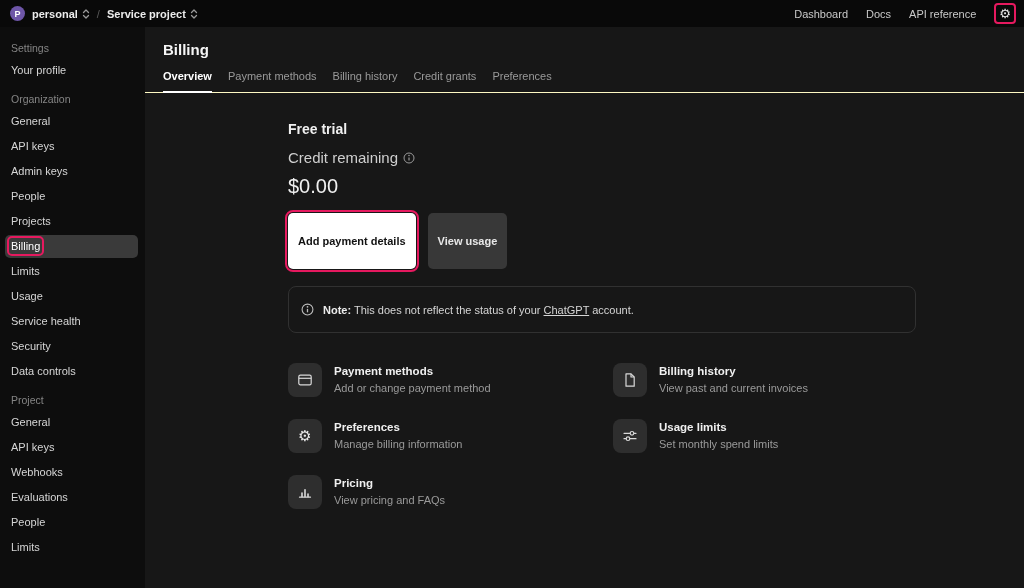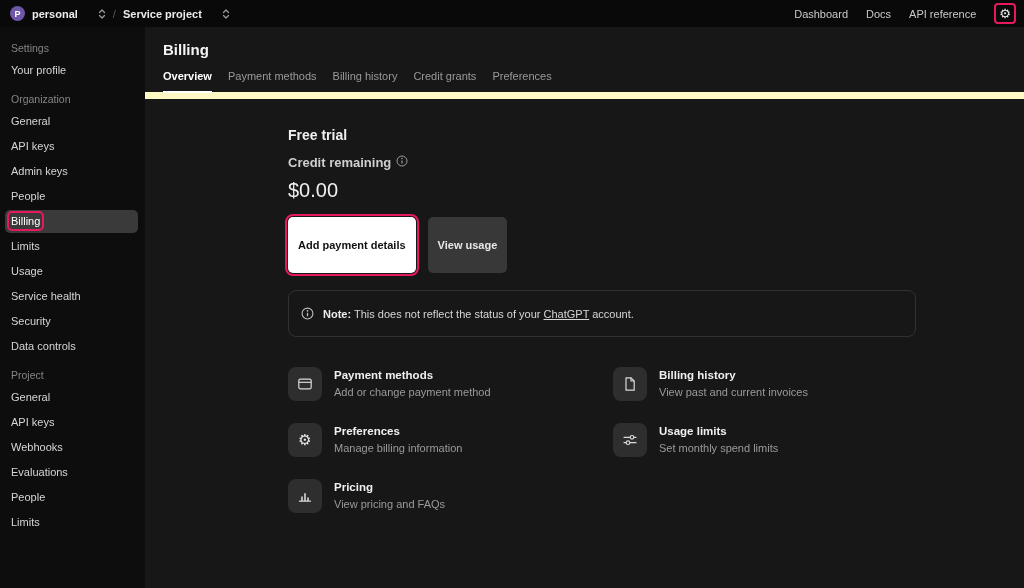--- a/index.html
+++ b/index.html
@@ -20,21 +20,21 @@
     justify-content: space-between;
     padding: 0 8px 0 10px;
   }
   .tb-left { display: flex; align-items: center; gap: 7px; }
   .avatar {
     width: 15px; height: 15px; border-radius: 50%;
     background: #6e56a8; color: #fff;
     font-size: 9px; font-weight: 700;
     display: flex; align-items: center; justify-content: center;
   }
-  .picker { display: flex; align-items: center; gap: 20px; cursor: pointer; }
+  .picker { display: flex; align-items: center; gap: 4px; cursor: pointer; }
   .picker-label { font-size: 11px; font-weight: 700; color: #ececec; }
   .slash { color: #5a5a5a; font-size: 11px; }
   .tb-right { display: flex; align-items: center; gap: 18px; }
   .tb-link { font-size: 11px; color: #c9c9c9; cursor: pointer; }
   .gear-ann {
     border: 2px solid #e6195f; border-radius: 4px;
     padding: 0 3px; display: flex; align-items: center; height: 21px;
   }
   .gear-glyph { font-family: "DejaVu Sans", sans-serif; font-size: 13px; color: #e8e8e8; line-height: 1; }
 
@@ -49,27 +49,27 @@
     font-size: 11px; line-height: 11px; color: #d6d6d6;
     padding: 6px 6px; margin-bottom: 2px; border-radius: 5px; cursor: pointer;
   }
   .side-item.selected { background: #3a3a3a; color: #ffffff; }
   .ann-text { outline: 2px solid #e6195f; outline-offset: 2px; border-radius: 1px; }
 
   
   .main { flex: 1; background: #171717; }
   .main-header { padding: 14px 0 0 18px; }
   .page-title { font-size: 15px; font-weight: 700; color: #f5f5f5; }
-  .tabs { display: flex; gap: 16px; padding: 12px 0 0 18px; border-bottom: 7px solid #fef9c3; }
+  .tabs { display: flex; gap: 16px; padding: 12px 0 0 18px; border-bottom: 1px solid #fef9c3; }
   .tab { font-size: 11px; color: #9a9a9a; padding-bottom: 9px; cursor: pointer; }
   .tab.active { color: #ffffff; font-weight: 600; border-bottom: 2px solid #ffffff; margin-bottom: -1px; }
 
   .content { margin: 28px 0 0 143px; width: 628px; }
   .ft-heading { font-size: 14px; font-weight: 700; color: #f0f0f0; }
-  .credit-row { display: flex; gap: 5px; margin-top: 12px; font-size: 13px; color: #cfcfcf; font-weight: bold; }
+  .credit-row { display: flex; align-items: center; gap: 5px; margin-top: 12px; font-size: 15px; color: #cfcfcf; }
   .amount { font-size: 20px; font-weight: 500; margin-top: 9px; color: #f0f0f0; }
 
   .btn-row { display: flex; gap: 12px; margin-top: 15px; align-items: center; }
   .btn { font-size: 11px; font-weight: 600; padding: 22px 10px; border-radius: 5px; border: none; cursor: pointer; font-family: "Liberation Sans", sans-serif; }
   .btn-primary { background: #ffffff; color: #111; outline: 2px solid #e6195f; outline-offset: 1px; }
   .btn-secondary { background: #383838; color: #e8e8e8; }
 
   .note-box {
     margin-top: 17px; border: 1px solid #313131; border-radius: 8px;
     padding: 16px 12px; display: flex; gap: 9px; align-items: center;
@@ -124,20 +124,21 @@
 
   <aside class="sidebar">
     <div class="sec-label first">Settings</div>
     <div class="side-item">Your profile</div>
 
     <div class="sec-label">Organization</div>
     <div class="side-item">General</div>
     <div class="side-item">API keys</div>
     <div class="side-item">Admin keys</div>
     <div class="side-item">People</div>
+    <div class="side-item">Projects</div>
     <div class="side-item selected">
       <span class="ann-text">Billing</span>
     </div>
     <div class="side-item">Limits</div>
     <div class="side-item">Usage</div>
     <div class="side-item">Service health</div>
     <div class="side-item">Security</div>
     <div class="side-item">Data controls</div>
 
     <div class="sec-label">Project</div>

